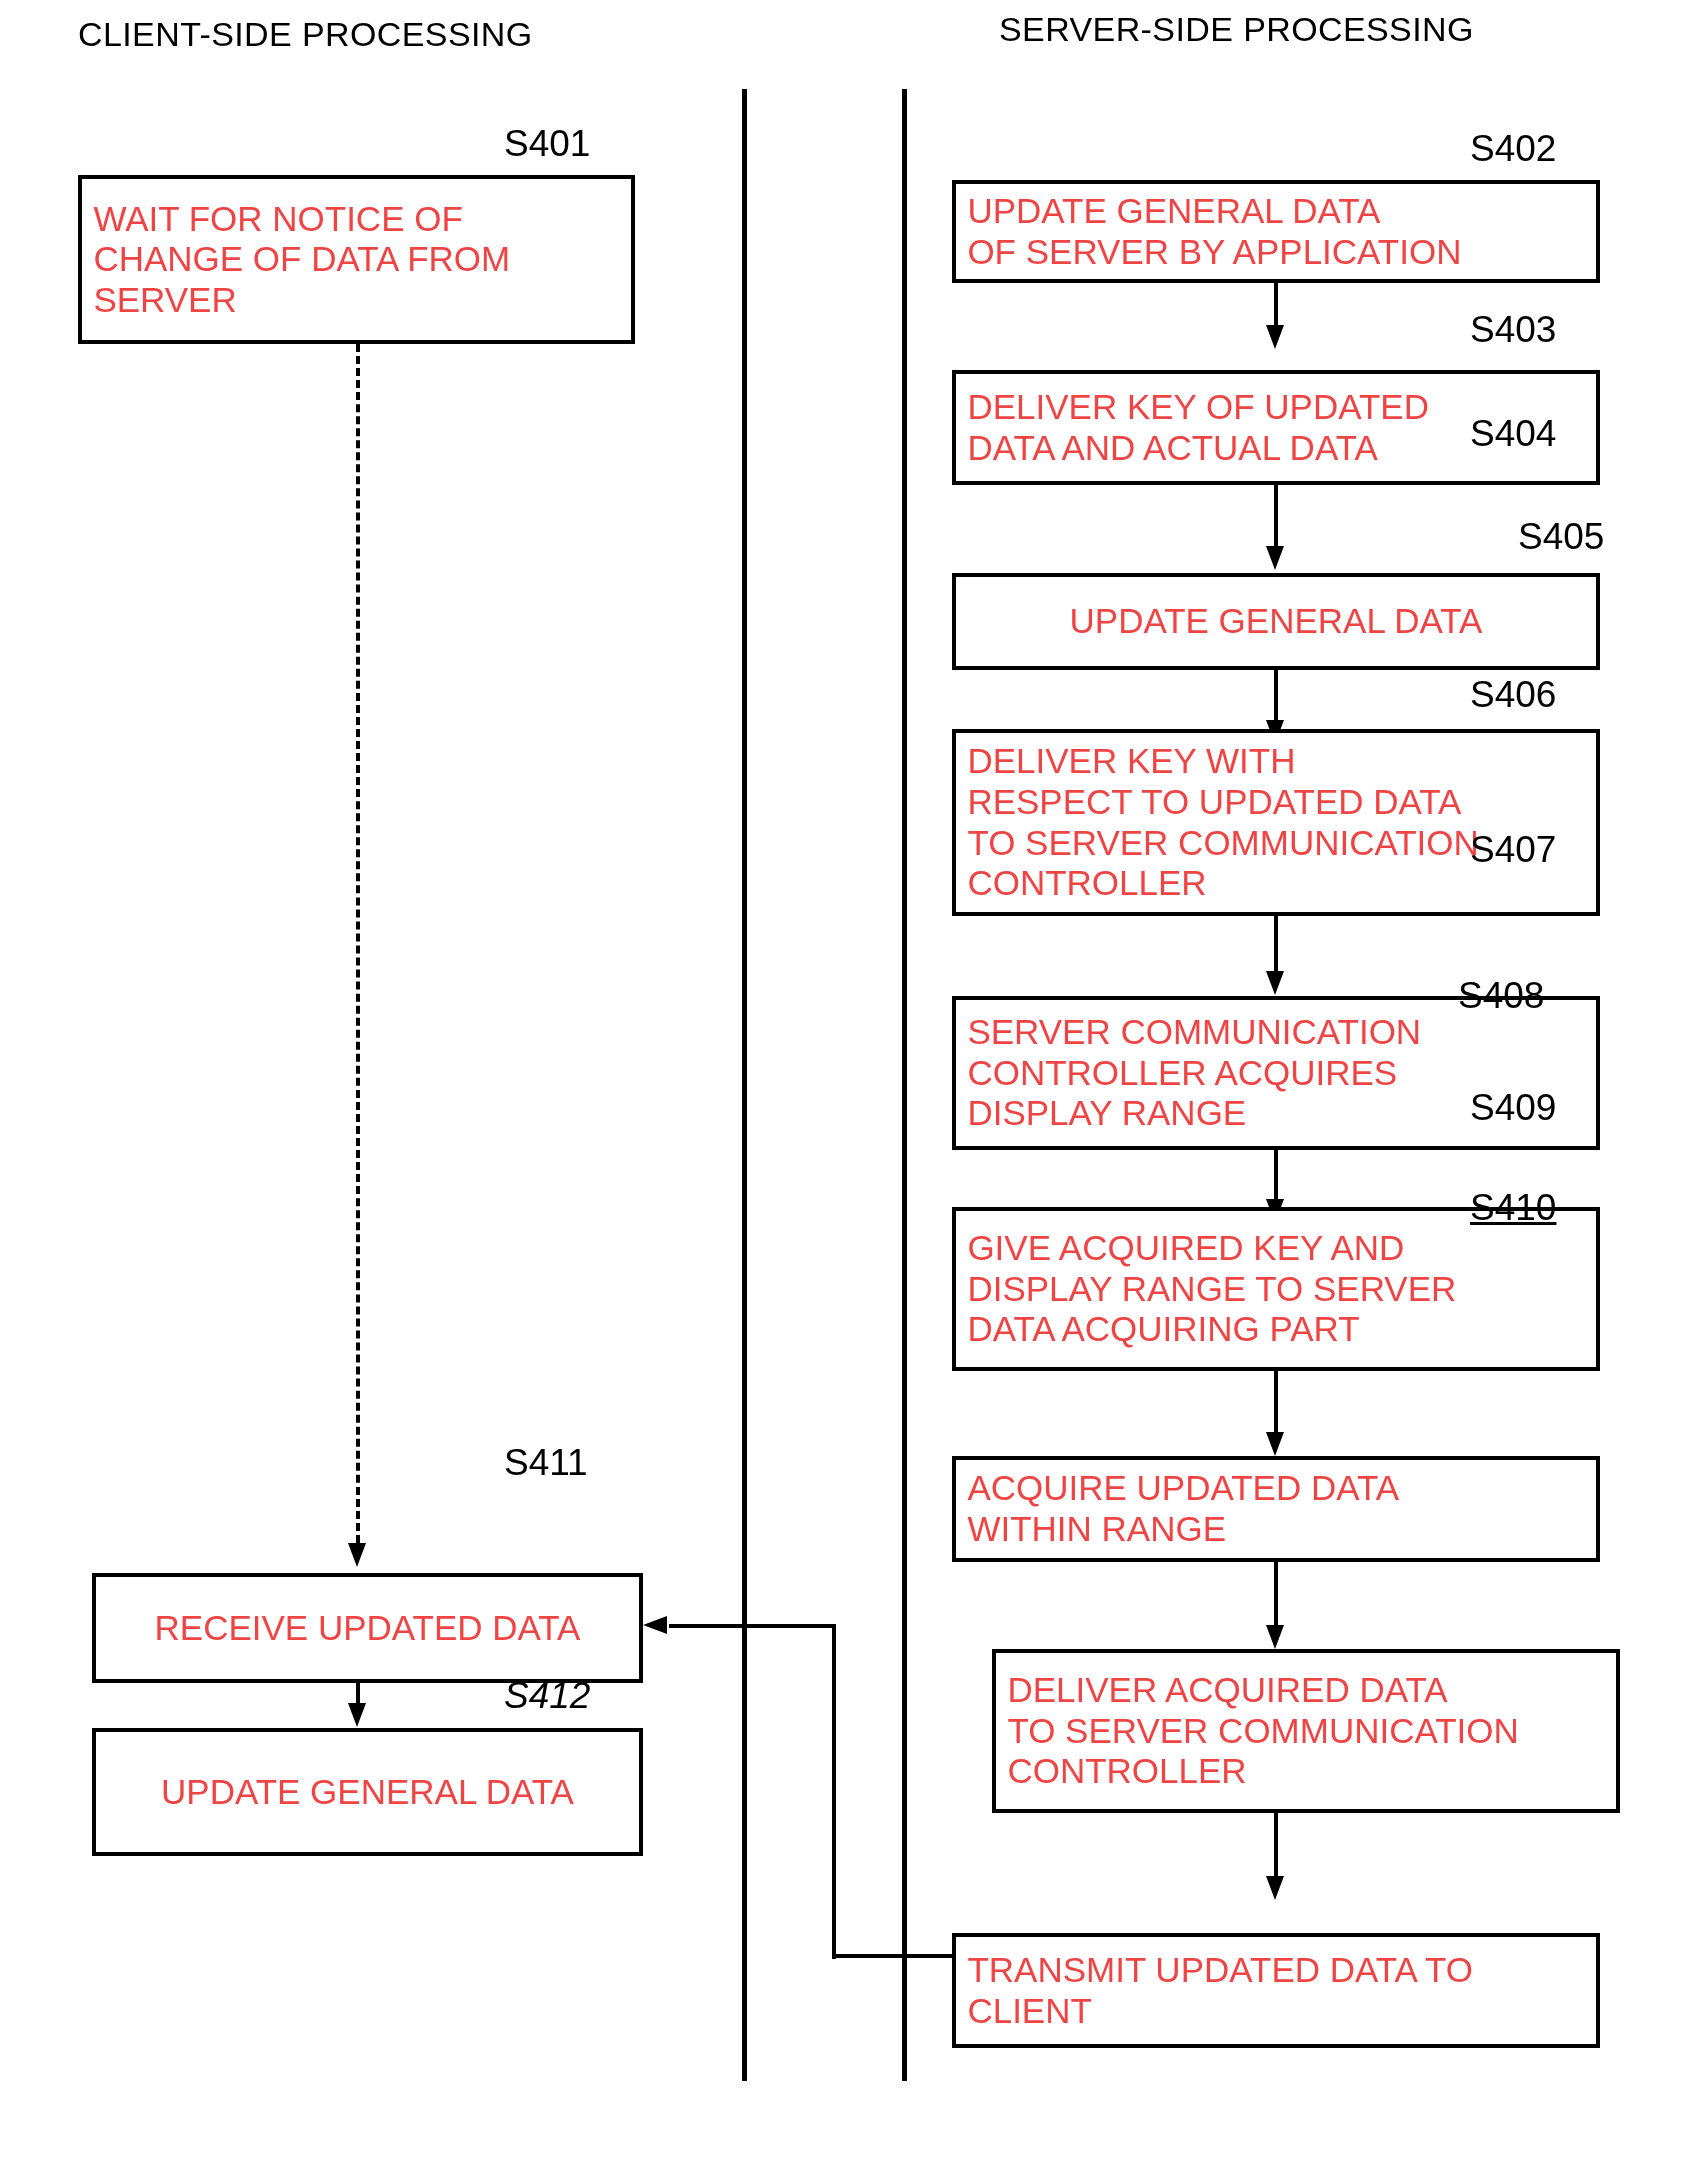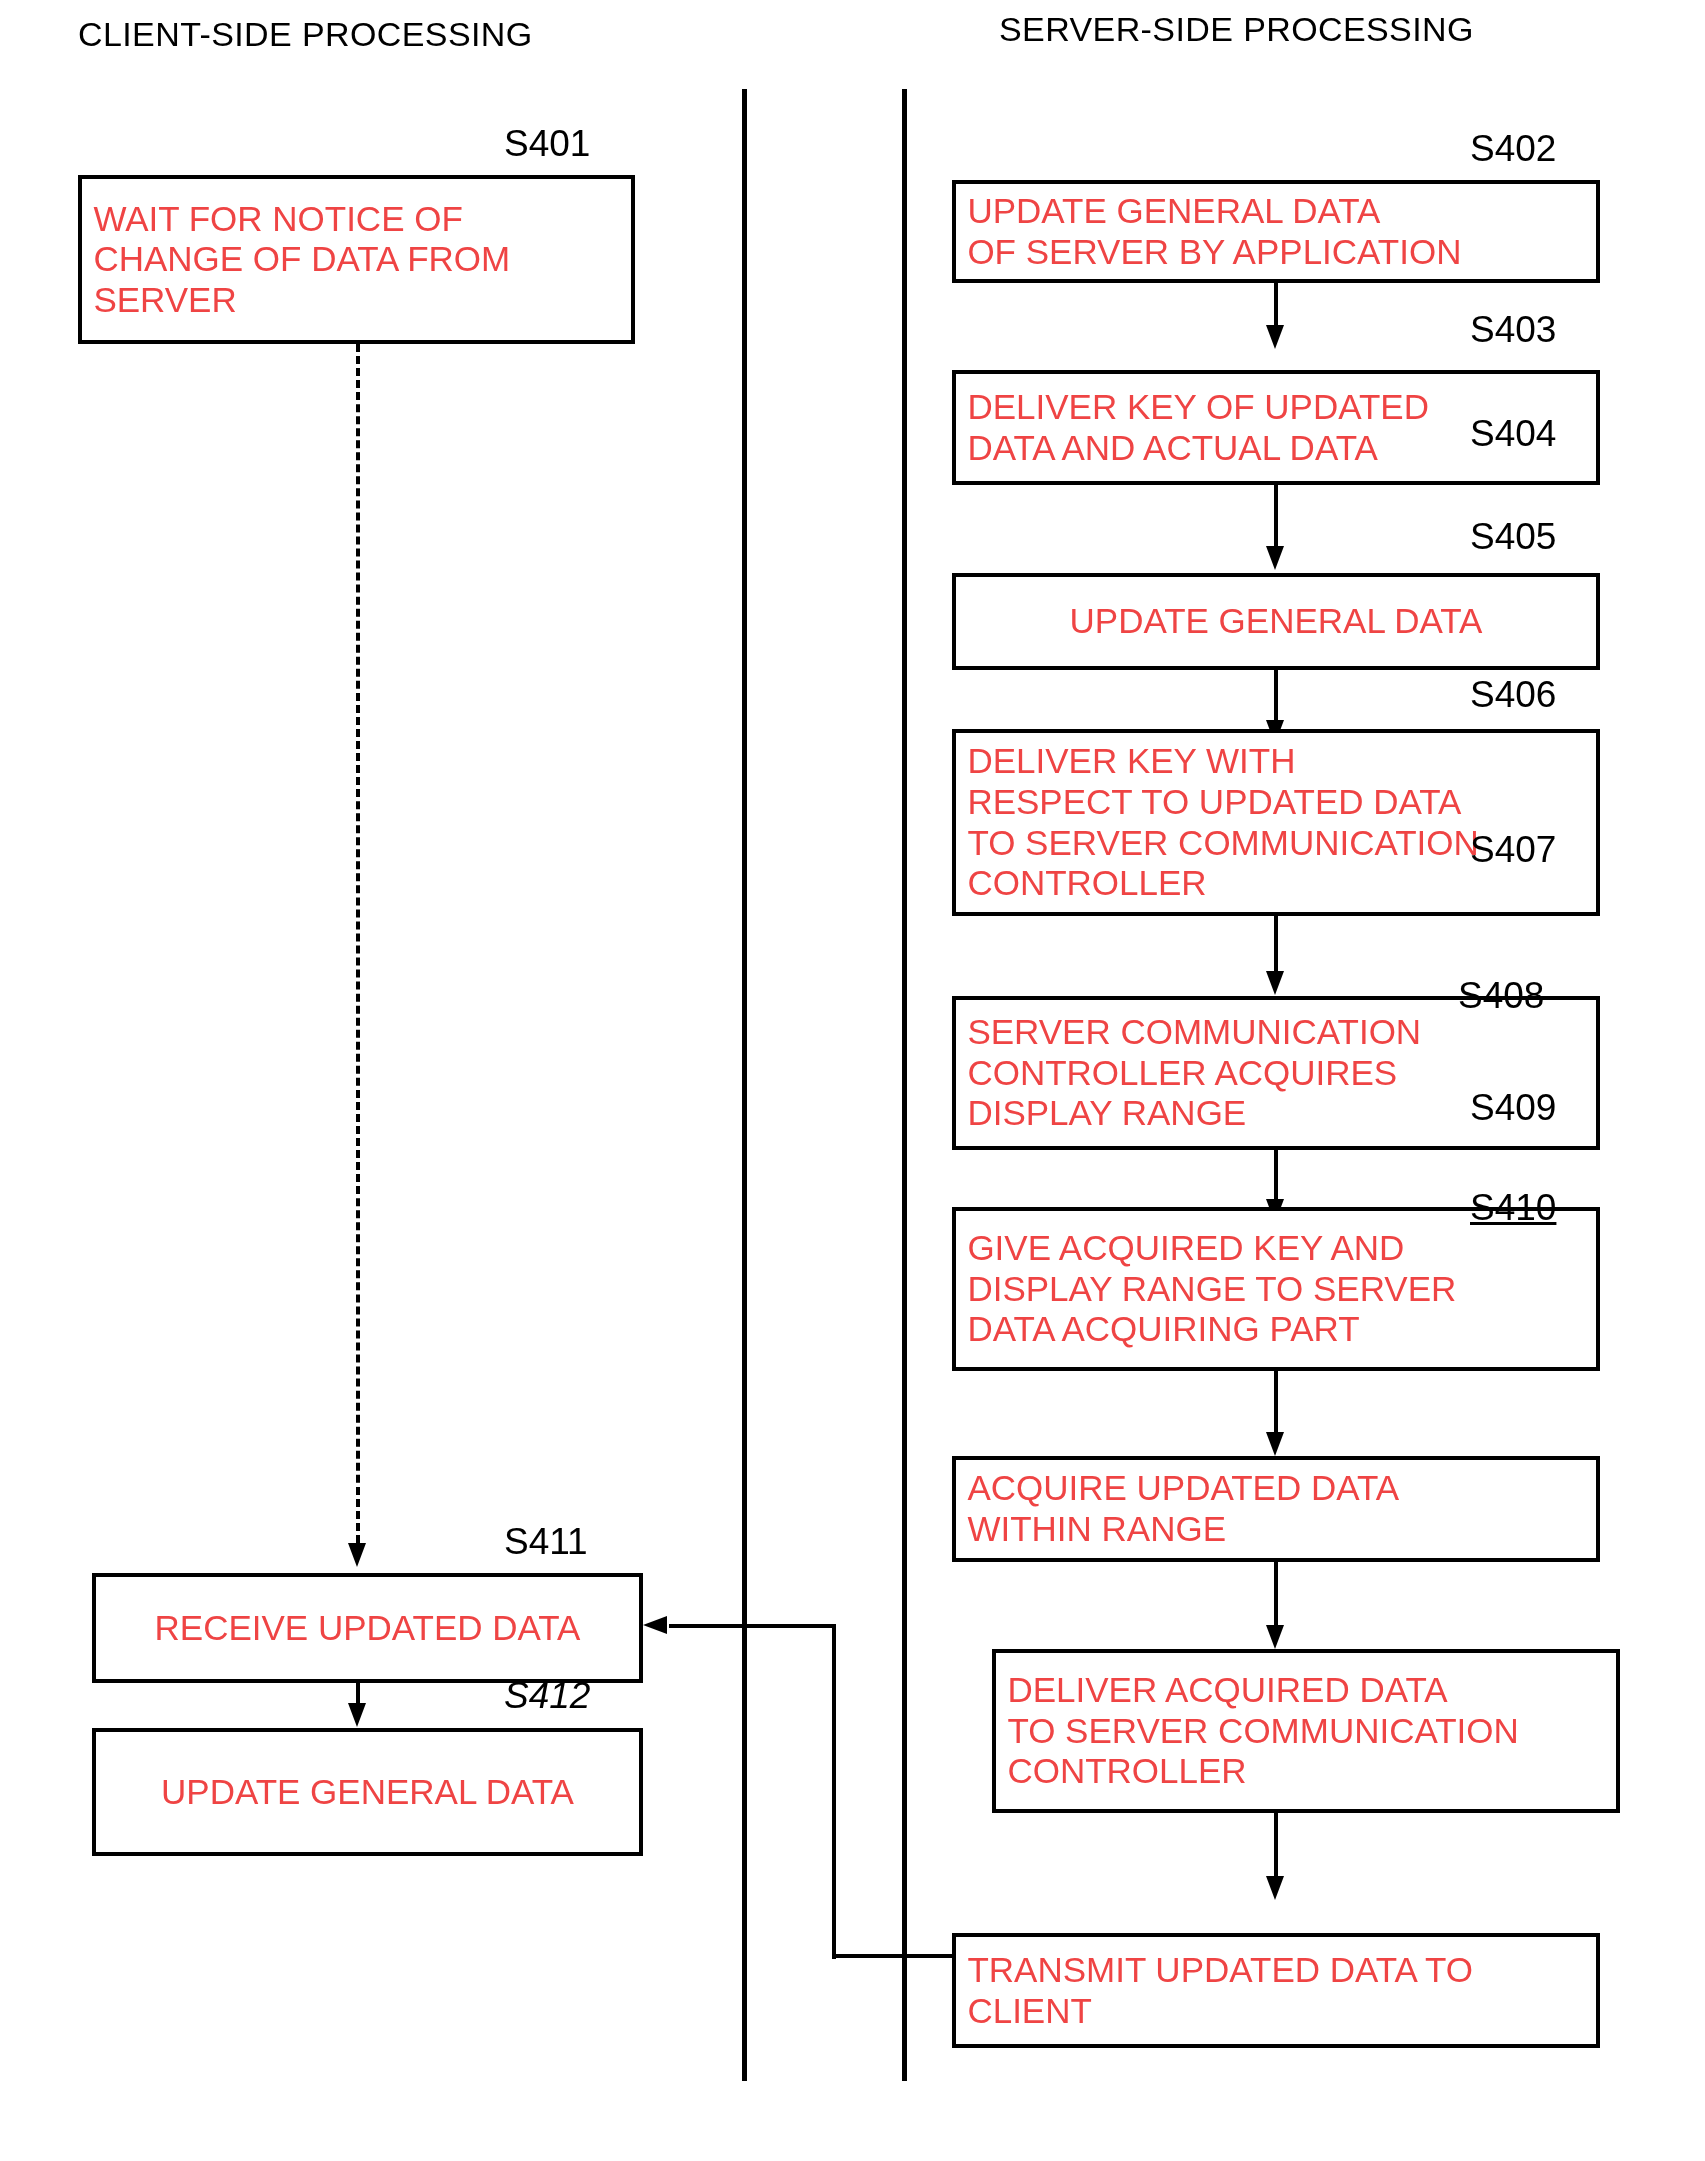--- a/index.html
+++ b/index.html
@@ -112,21 +112,21 @@
   <div class="step-id" style="left:504px; top:123px;">S401</div>
   <div class="step-box" style="left:78px; top:175px; width:557px; height:169px;">
     <div class="txt">WAIT FOR NOTICE OF
 CHANGE OF DATA FROM
 SERVER</div>
   </div>
 
   <div class="dashed-line" style="left:356px; top:344px; height:1199px;"></div>
   <div class="arrow-down" style="left:348px; top:1543px;"></div>
 
-  <div class="step-id" style="left:504px; top:1521px;text-align:right;">S411</div>
+  <div class="step-id" style="left:504px; top:1442px;text-align:right;">S411</div>
   <div class="step-box center" style="left:92px; top:1573px; width:551px; height:110px;">
     <div class="txt">RECEIVE UPDATED DATA</div>
   </div>
 
   <div class="vline" style="left:356px; top:1683px; height:24.4px;"></div>
   <div class="arrow-down" style="left:348px; top:1703px;"></div>
 
   <div class="step-id" style="left:504px; top:1675px;font-style:italic;">S412</div>
   <div class="step-box center" style="left:92px; top:1728px; width:551px; height:128px;">
     <div class="txt">UPDATE GENERAL DATA</div>
@@ -151,21 +151,21 @@
   <div class="arrow-down" style="left:1266px; top:546px;"></div>
 
   <div class="step-id" style="left:1470px; top:413px;">S404</div>
   <div class="step-box center" style="left:952px; top:573px; width:648px; height:97px;">
     <div class="txt">UPDATE GENERAL DATA</div>
   </div>
 
   <div class="vline" style="left:1274px; top:670px; height:58px;"></div>
   <div class="arrow-down" style="left:1266px; top:720px;"></div>
 
-  <div class="step-id" style="left:1470px; top:516px;">S405</div>
+  <div class="step-id" style="left:1518px; top:516px;">S405</div>
   <div class="step-box" style="left:952px; top:729px; width:648px; height:187px;">
     <div class="txt">DELIVER KEY WITH
 RESPECT TO UPDATED DATA
 TO SERVER COMMUNICATION
 CONTROLLER</div>
   </div>
 
   <div class="vline" style="left:1274px; top:916px; height:63px;"></div>
   <div class="arrow-down" style="left:1266px; top:971px;"></div>
 

